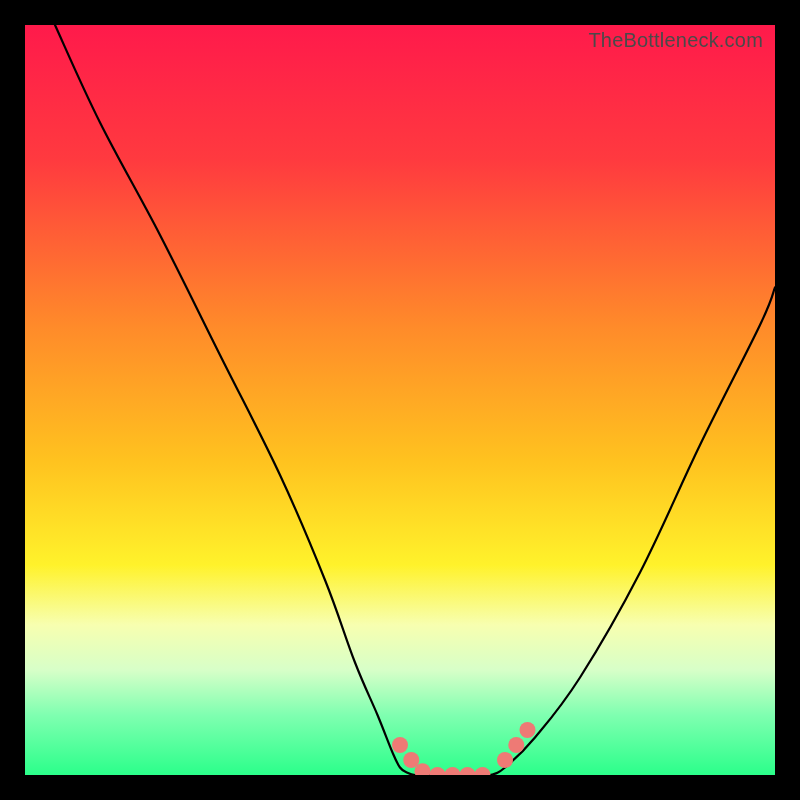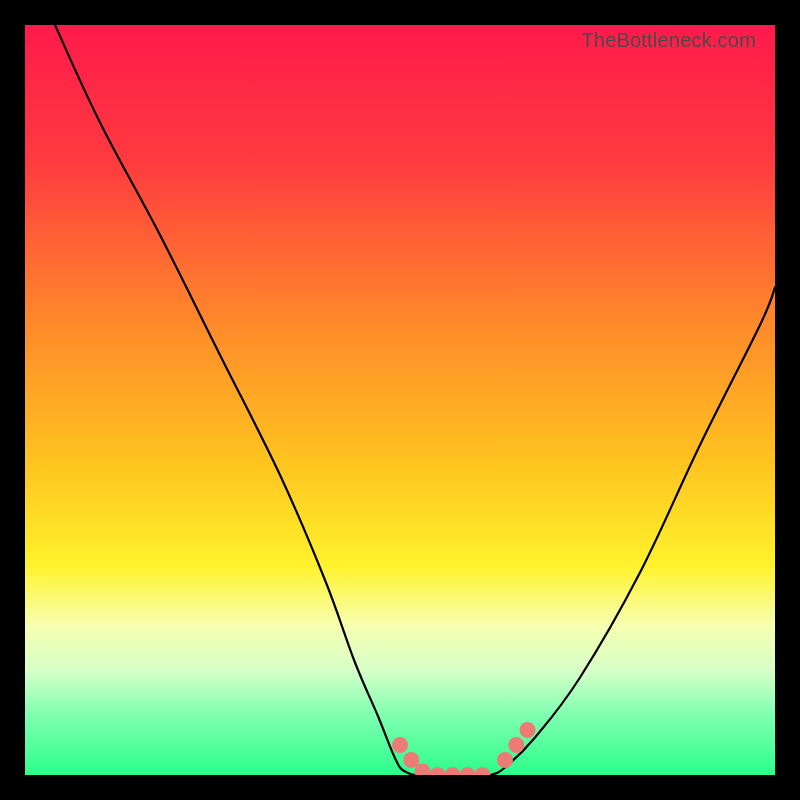--- a/index.html
+++ b/index.html
@@ -15,21 +15,21 @@
     position: absolute;
     left: 25px;
     top: 25px;
     width: 750px;
     height: 750px;
     box-sizing: border-box;
   }
   .watermark {
     position: absolute;
     top: 4px;
-    right: 19px;
+    right: 12px;
     color: #4a4a4a;
     font-size: 20px;
     font-weight: 500;
     letter-spacing: 0.2px;
     z-index: 5;
   }
   svg.plot {
     position: absolute;
     left: 0;
     top: 0;

